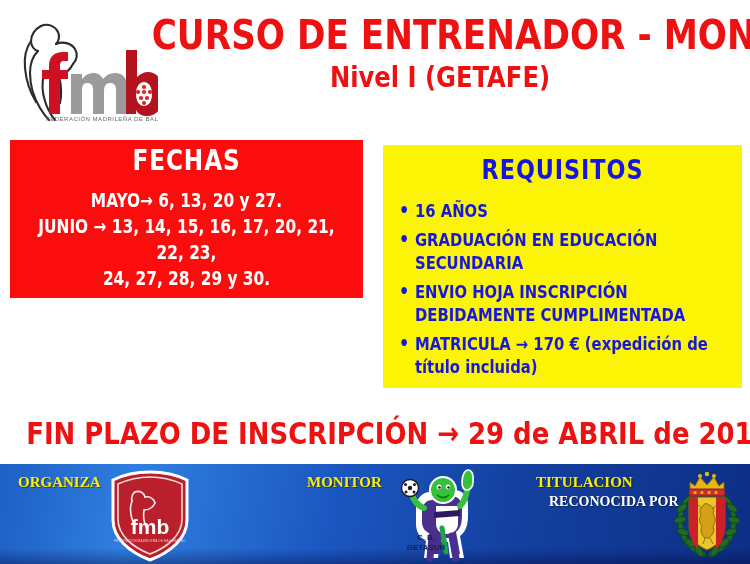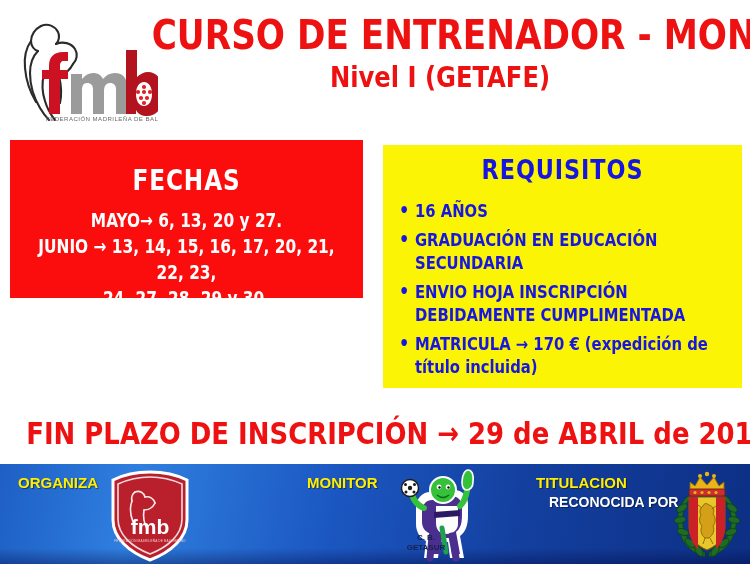--- a/index.html
+++ b/index.html
@@ -48,21 +48,21 @@
     transform-origin:center top;
     white-space:nowrap;
   }
 
   
   .panel { position:absolute; }
 
   #fechas-box {
     left:10px; top:140px; width:353px; height:158px;
     background:#fc0d0d;
-    padding-top:25px;
+    padding-top:5px;
   }
   #fechas-title {
     color:#ffffff; text-align:center;
     font-family:"Liberation Sans Narrow","DejaVu Sans Condensed","Liberation Sans",sans-serif;
     font-weight:bold; font-size:28px; line-height:32px;
     letter-spacing:1px;
     transform:scaleX(0.92); transform-origin:center;
   }
   .fechas-line {
     color:#ffffff; text-align:center;
@@ -139,21 +139,21 @@
     overflow:hidden;
   }
   #banner::after {
     content:"";
     position:absolute; left:0; right:0; bottom:0; height:16px;
     background:linear-gradient(to bottom,rgba(0,0,40,0) 0%,rgba(0,0,50,0.35) 100%);
     pointer-events:none;
   }
   .banner-label {
     position:absolute;
-    font-family:Liberation Sans, sans-serif;
+    font-family:Liberation Serif, serif;
     font-weight:bold;
     font-size:15px;
     color:#ffee00;
     text-shadow:1px 1px 1px rgba(0,0,0,0.45);
     white-space:nowrap;
   }
   #organiza-label { left:18px; top:474px; }
   #colabora-label { left:307px; top:474px; }
   #titulacion-label { left:536px; top:474px; }
   #reconocida-label {

